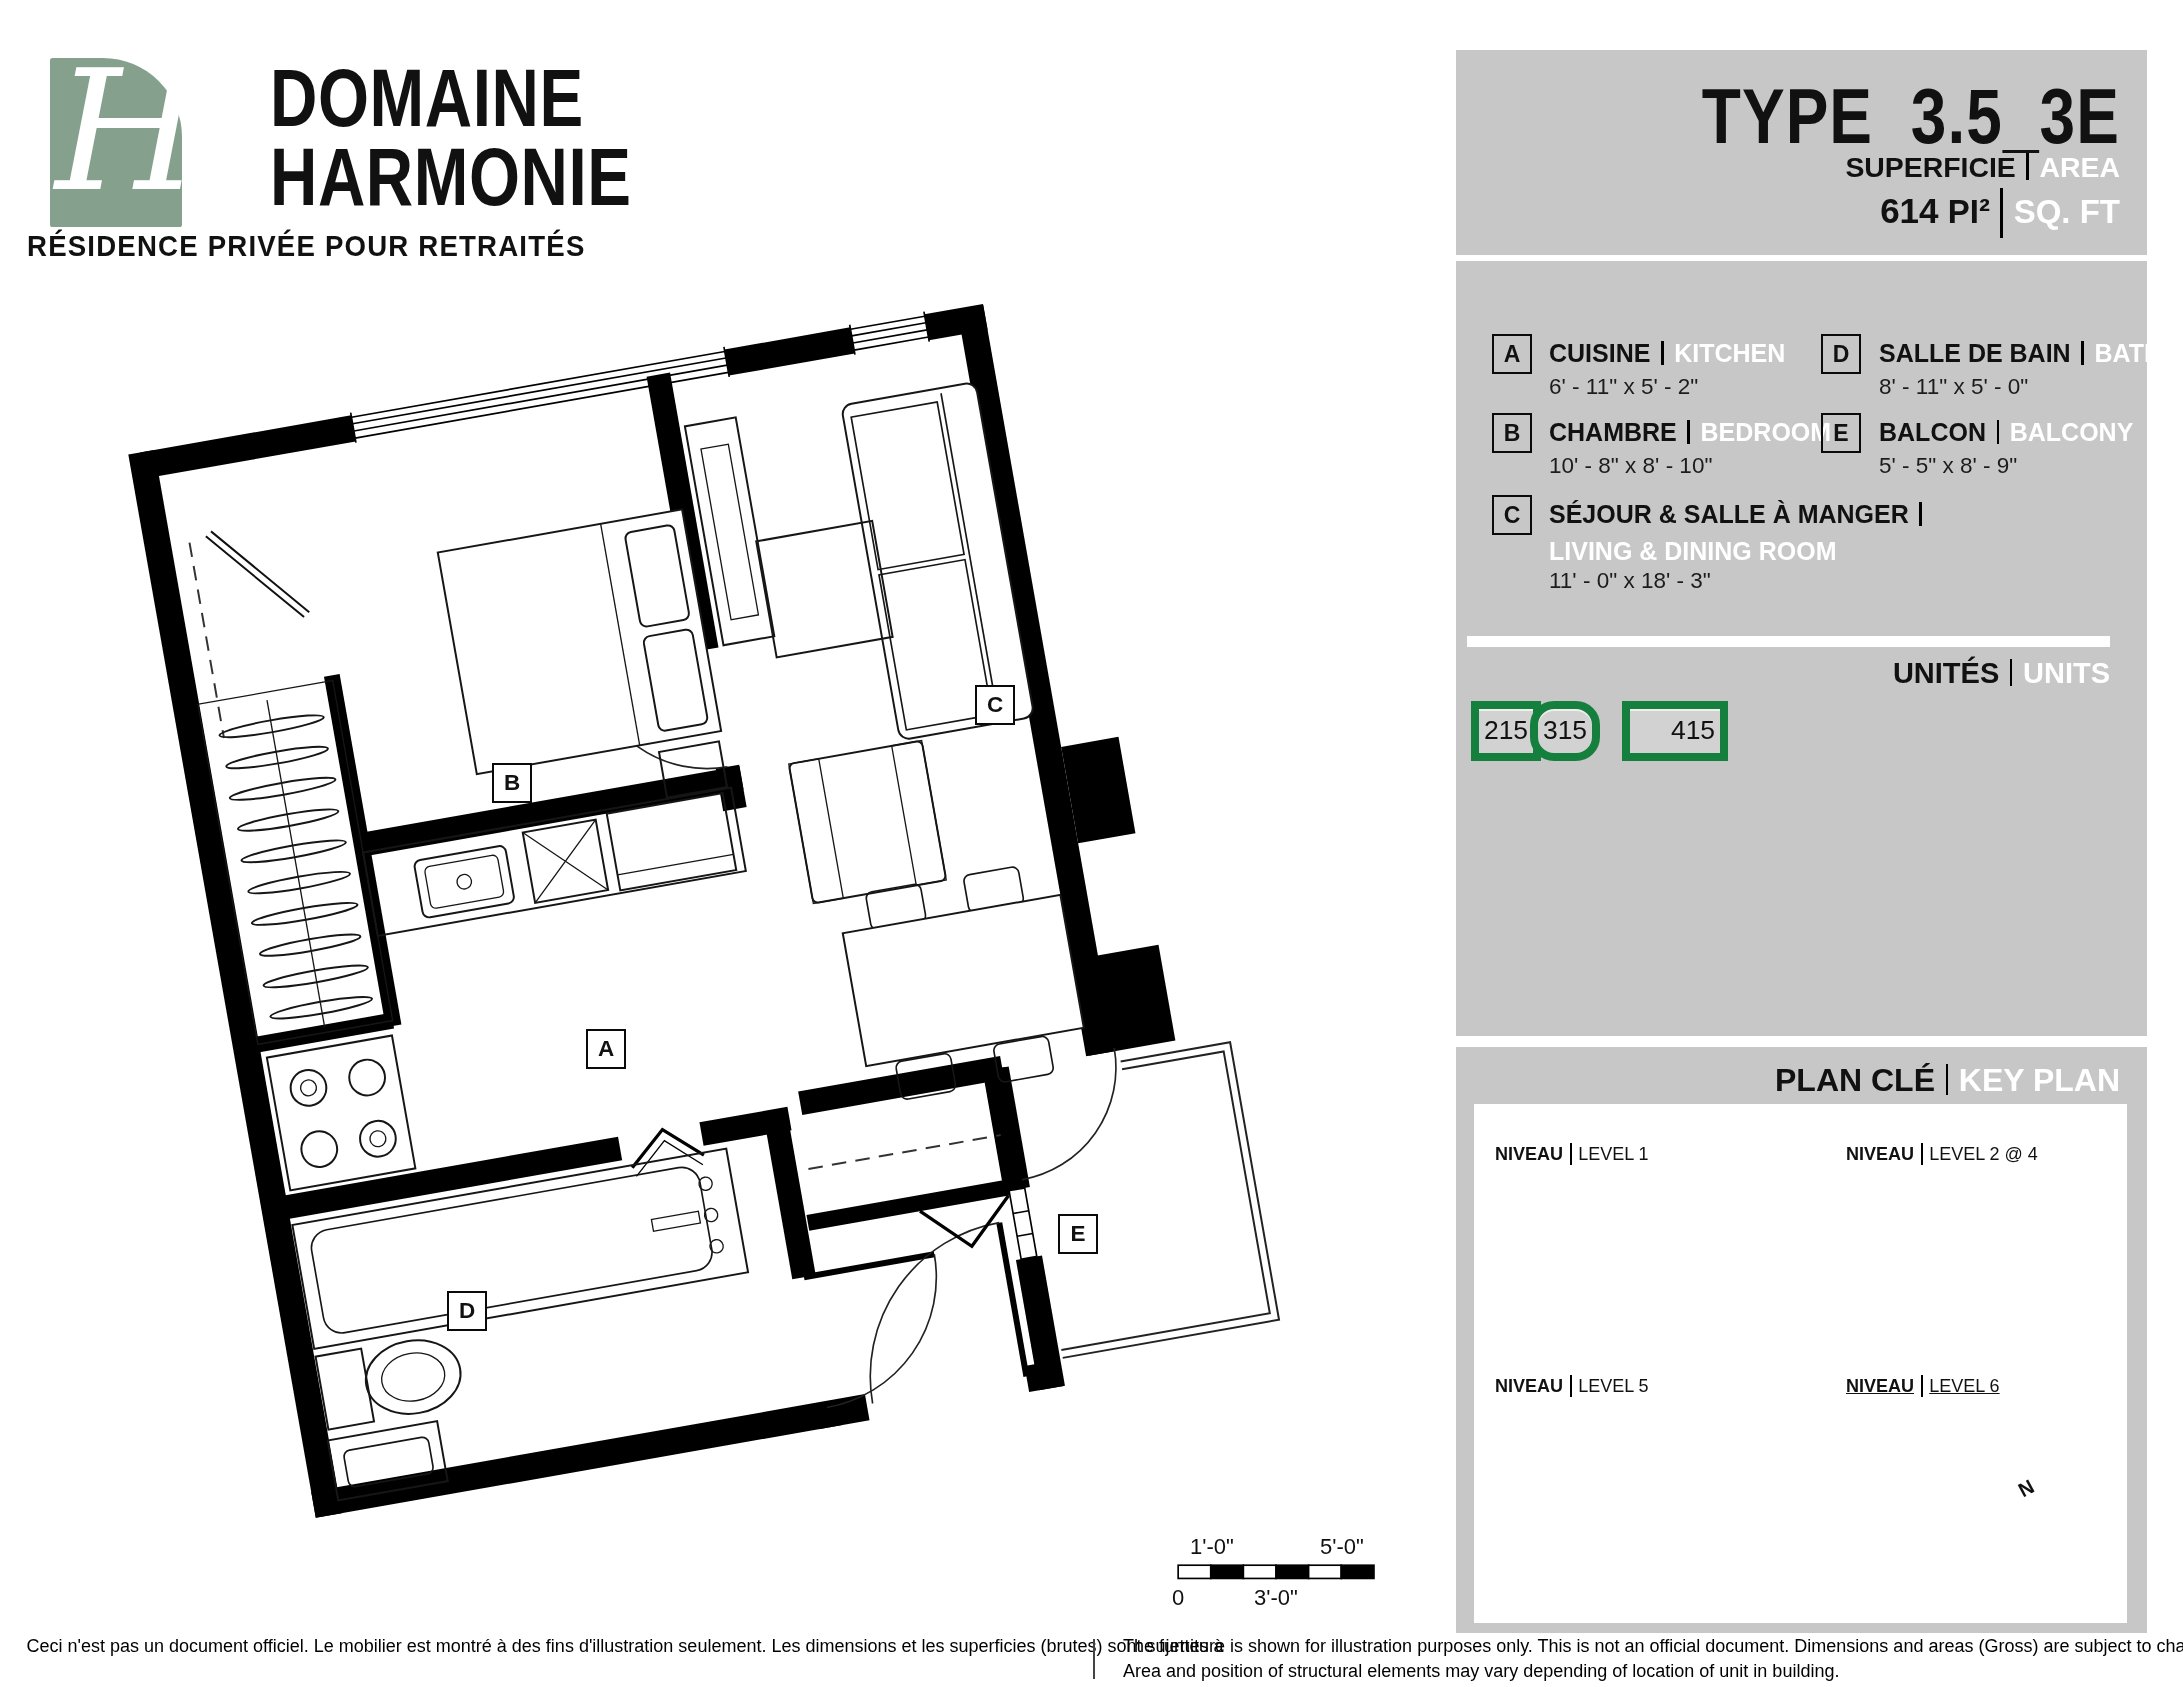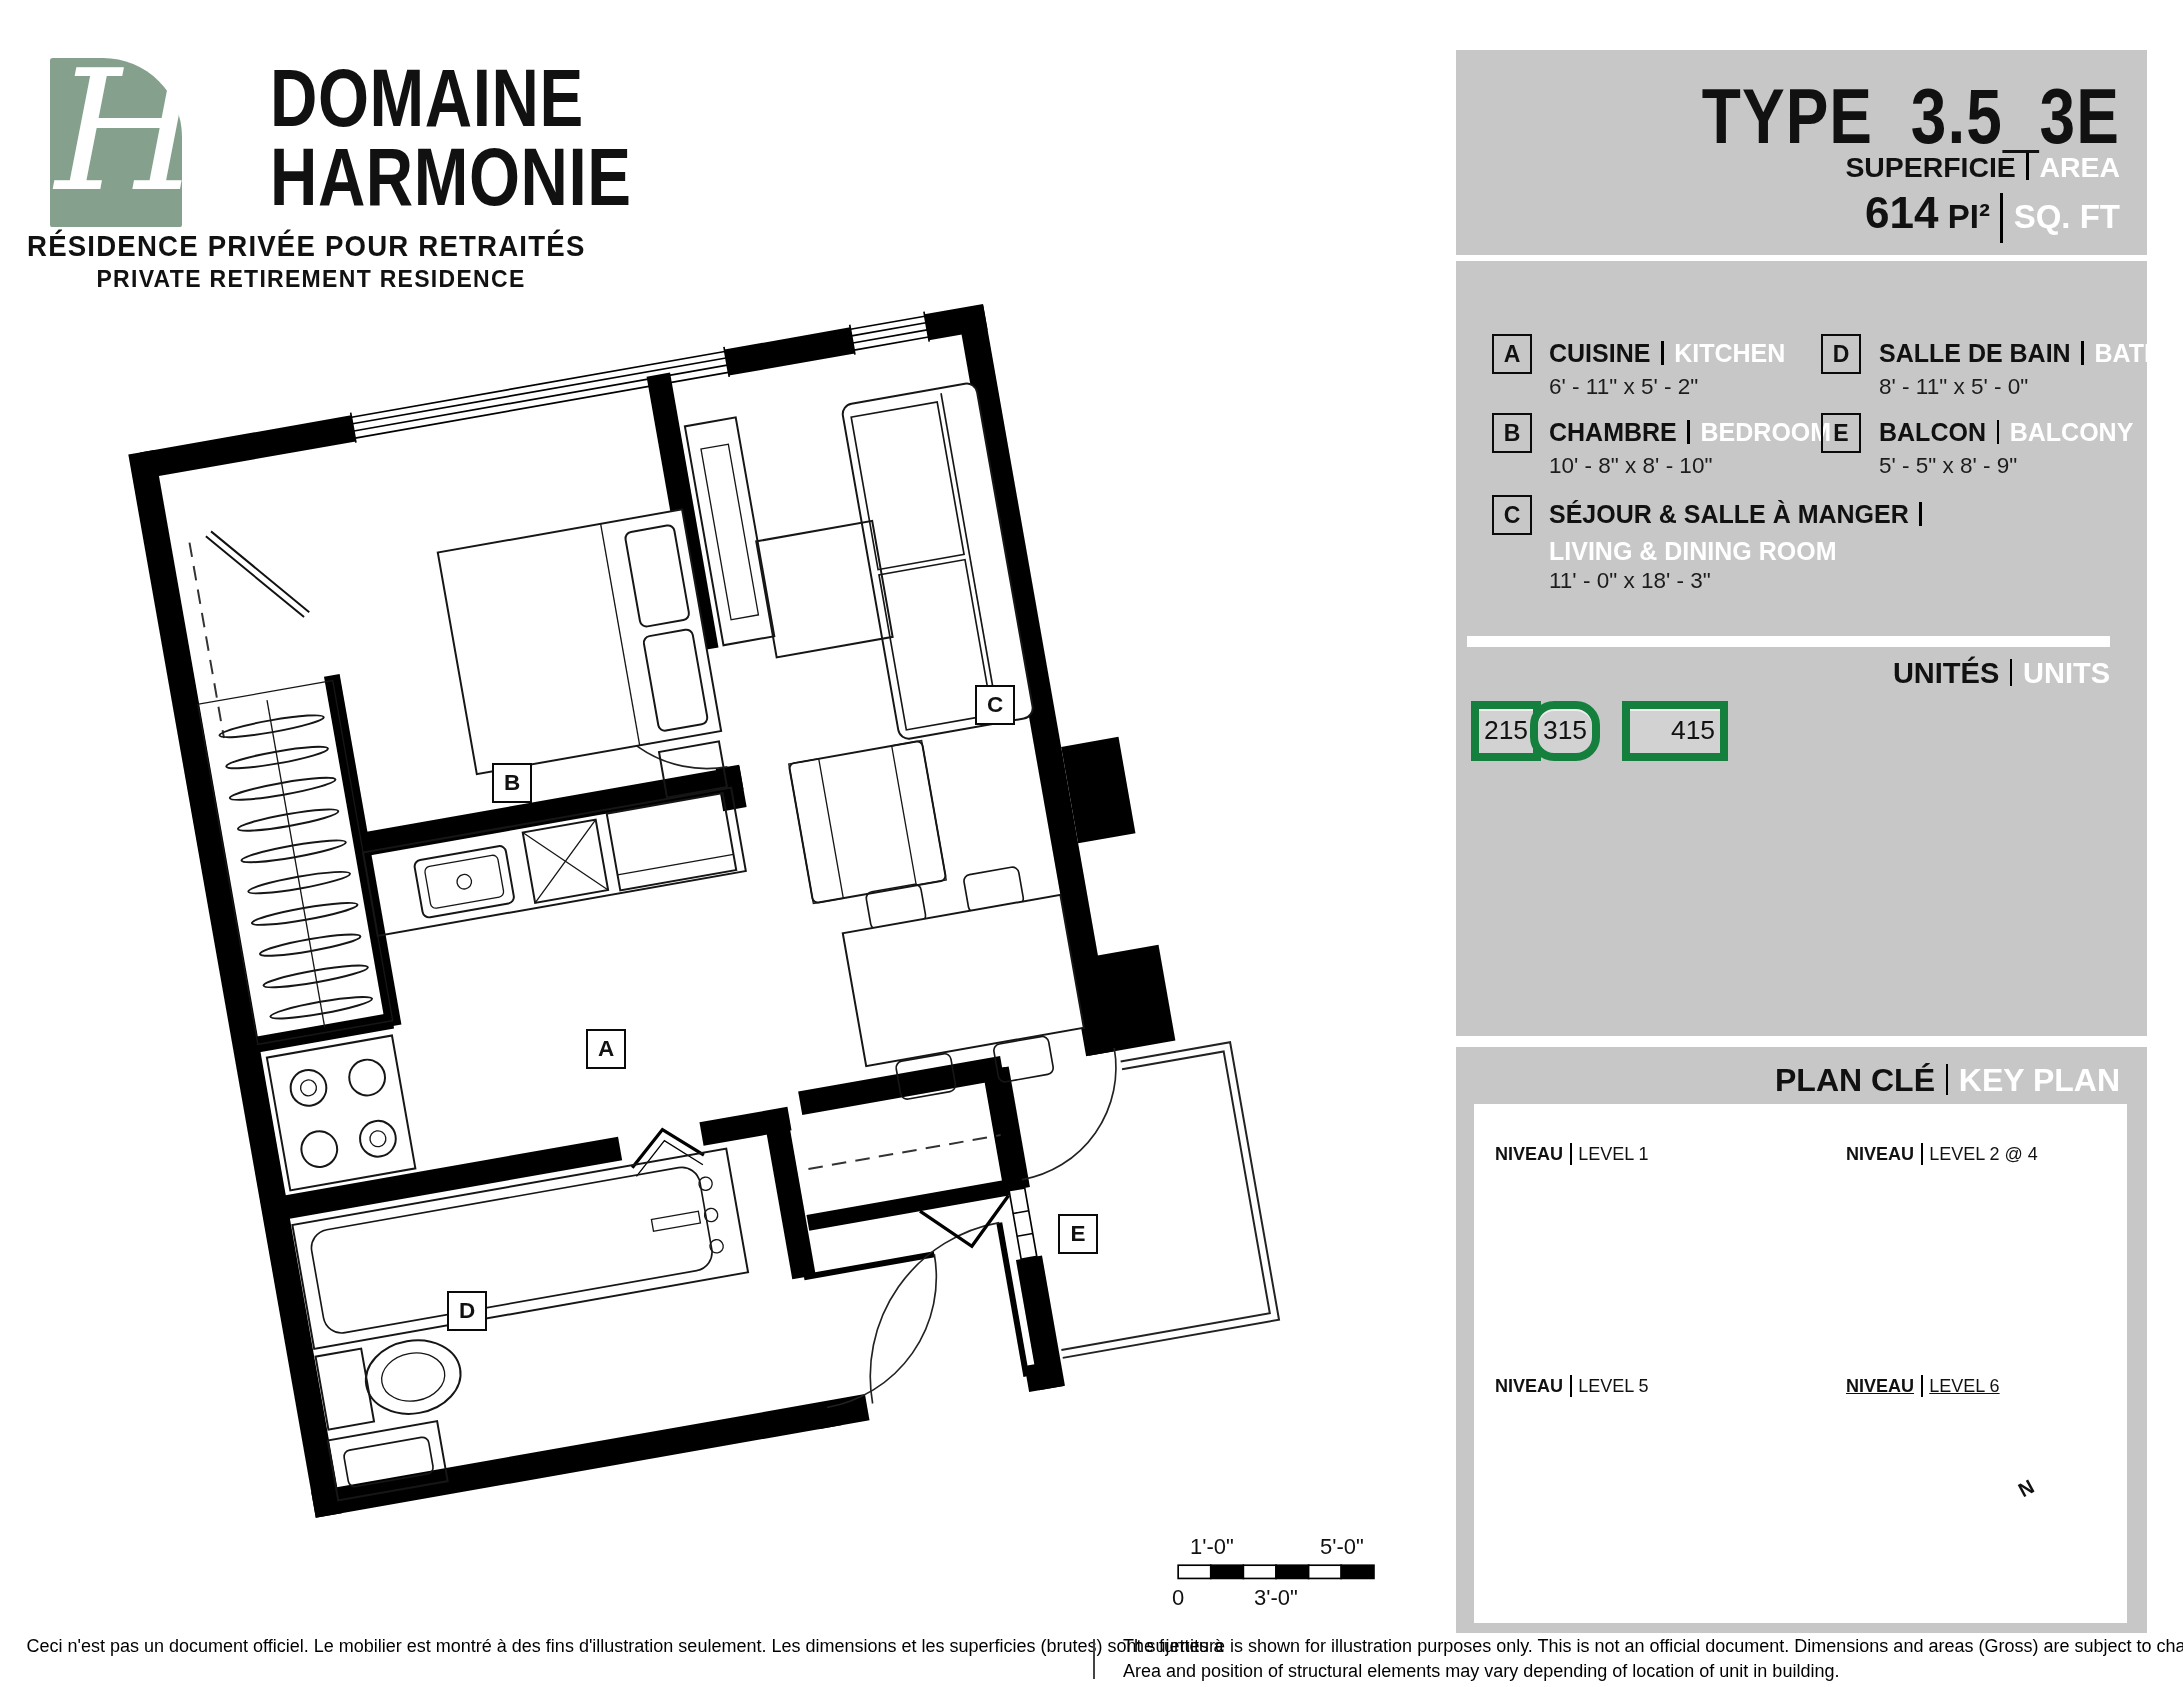--- a/index.html
+++ b/index.html
@@ -26,21 +26,21 @@
   #panel-keyplan{left:1456px;top:1047px;width:691px;height:586px;}
   #keyplan-white{left:1474px;top:1104px;width:653px;height:519px;background:#fff;}
   .sep{display:inline-block;width:2.6px;background:#000;height:0.95em;vertical-align:-0.12em;margin:0 10.6px;}
   .sep.tall{height:1.5em;vertical-align:-0.45em;}
   .en{color:#fff;}
   
   #type-line{right:63px;top:71px;font-size:78px;font-weight:800;white-space:nowrap;
              transform:scaleX(.82);transform-origin:right top;letter-spacing:1.3px;}
   #area-line{right:63px;top:151px;font-size:28.4px;font-weight:700;white-space:nowrap;}
   #sqft-line{right:63px;top:188px;font-size:33px;font-weight:700;white-space:nowrap;}
-  #sqft-line .num{font-size:44px;font-weight:800;}
+  #sqft-line .num{font-size:35px;font-weight:800;}
   
   .letter-box{width:36px;height:36px;border:2px solid #0a0a0a;text-align:center;
               line-height:36px;font-size:23px;font-weight:700;background:transparent;}
   .leg-title{font-size:25px;font-weight:700;white-space:nowrap;}
   .leg-dims{font-size:22.5px;font-weight:400;color:#1c1c1c;white-space:nowrap;}
   #white-bar{left:1467px;top:636px;width:643px;height:10.6px;background:#fff;}
   #units-title{right:73px;top:648px;font-size:29px;font-weight:800;white-space:nowrap;margin-top:9px;}
   .unit-box{width:54px;height:44px;border:8px solid #15803d;background:#d2d2d2;
             text-align:center;line-height:42px;font-size:26.5px;font-weight:500;
             box-shadow:inset 0 2px 0 #efefef;}
@@ -292,21 +292,20 @@
       <path d="M3094,2262 L3140,2350" stroke="#111" stroke-width="7"></path>
     </g>
   </svg>
 
   <div class="abs" id="logo-mark">
     <div class="script">H</div>
   </div>
   <div class="abs logo-name" id="logo-name1">DOMAINE</div>
   <div class="abs logo-name" id="logo-name2">HARMONIE</div>
   <div class="abs" id="logo-tag-fr">RÉSIDENCE PRIVÉE POUR RETRAITÉS</div>
-  <div class="abs" id="logo-tag-en">PRIVATE RETIREMENT RESIDENCE</div>
 
   <div class="abs panel" id="panel-header"></div>
   <div class="abs panel" id="panel-legend"></div>
   <div class="abs panel" id="panel-keyplan"></div>
   <div class="abs" id="keyplan-white"></div>
 
   <div class="abs" id="type-line">
     <span>TYPE</span>&nbsp;&nbsp;<span>3.5_3E</span>
   </div>
   <div class="abs" id="area-line">

